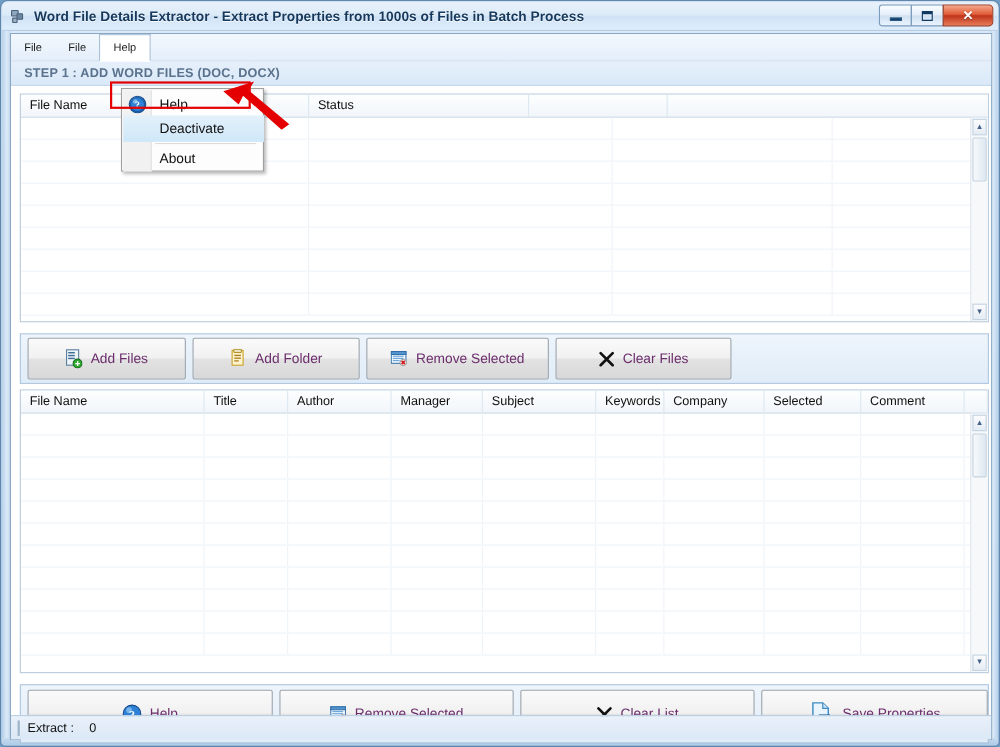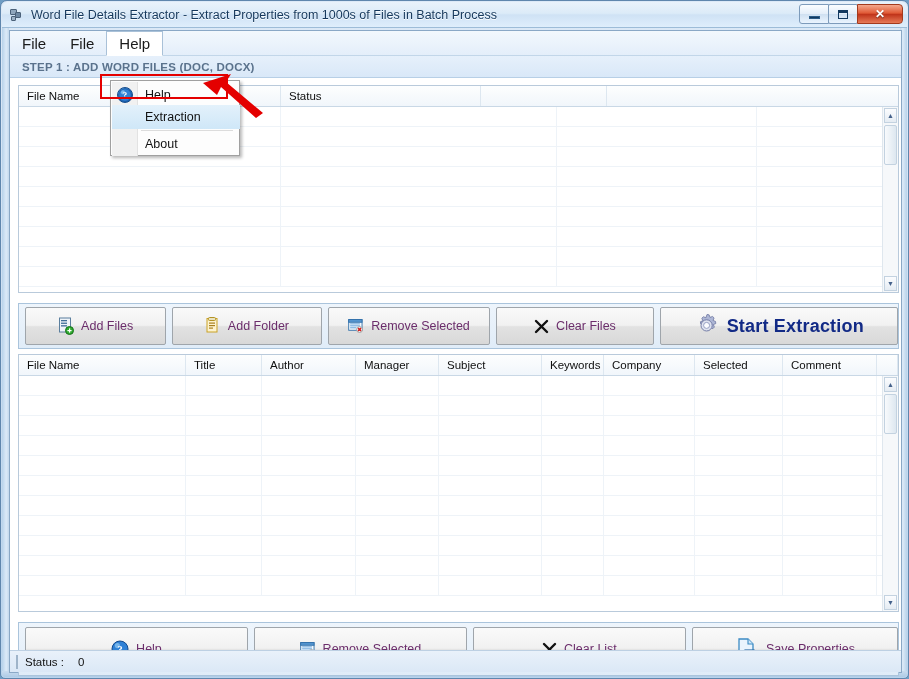--- a/index.html
+++ b/index.html
@@ -36,20 +36,21 @@
   .app-icon i {
     position: absolute; display: block; background: #7b93ad;
     border: 1px solid #4b6179; border-radius: 1px;
   }
   .app-icon i.a { left: 1px; top: 2px; width: 7px; height: 6px; background:#8fa6bd; }
   .app-icon i.b { left: 6px; top: 5px; width: 6px; height: 6px; background:#6d87a2; }
   .app-icon i.c { left: 2px; top: 9px; width: 5px; height: 5px; background:#9cb1c6; }
   .title-text {
     font-size: 12.5px; color: #15385c; white-space: nowrap;
     text-shadow: 0 1px 0 rgba(255,255,255,0.9);
+    font-weight: bold;
   }
   .winbtns {
     position: absolute; right: 4px; top: 2px;
     display: flex; gap: 0;
   }
   .winbtn {
     width: 30px; height: 20px;
     border: 1px solid #7d9bbb;
     background: linear-gradient(180deg,#fafdff 0%,#e4eef9 48%,#cfe0f1 52%,#eaf4fe 100%);
     display: flex; align-items: center; justify-content: center;
@@ -79,21 +80,21 @@
 
   
   .menubar {
     position: absolute; left: 0; top: 0; width: 891px; height: 25px;
     background: linear-gradient(180deg,#f2f8fd 0%, #e4eefa 100%);
     border-bottom: 1px solid #c2d6e9;
     display: flex; align-items: stretch;
   }
   .menu-item {
     padding: 0 12px; display: flex; align-items: center;
-    font-size: 15px; color: #1a1a1a;
+    font-size: 10px; color: #1a1a1a;
   }
   .menu-item.open {
     background: #ffffff;
     border: 1px solid #a9c1d8;
     border-bottom-color: #ffffff;
     margin-bottom: -1px;
     position: relative; z-index: 30;
   }
 
   
@@ -403,30 +404,20 @@
         <span class="lbl">Remove Selected</span>
       </div>
 
       <div class="xbtn" style="width:160px">
         <svg class="ic" style="width:15px;height:15px" viewBox="0 0 15 15">
           <path d="M2 2 L13 13 M13 2 L2 13" stroke="#111" stroke-width="2.4" stroke-linecap="round"></path>
         </svg>
         <span class="lbl">Clear Files</span>
       </div>
 
-      <div class="xbtn primary" style="width:243px">
-        <svg class="ic ic-gear" viewBox="0 0 26 26">
-          <g fill="#aeb7d6" stroke="#6c75a0" stroke-width="0.8">
-            <path d="M13 1.5 l2.1 .35 .9 2.6 2.5 -1 1.6 1.5 -1.1 2.5 2.5 1 .3 2.1 -2.5 1 1.1 2.5 -1.6 1.6 -2.5 -1.1 -1 2.5 -2.1 .3 -1 -2.5 -2.5 1.1 -1.6 -1.6 1.1 -2.5 -2.5 -1 -.3 -2.1 2.5 -1 -1.1 -2.5 1.6 -1.5 2.5 1 z"></path>
-          </g>
-          <circle cx="12.6" cy="12.4" r="5.6" fill="#dfe3f0" stroke="#6c75a0" stroke-width="0.9"></circle>
-          <circle cx="12.6" cy="12.4" r="3" fill="#fbfcff" stroke="#8e97bd" stroke-width="0.9"></circle>
-        </svg>
-        <span class="lbl">Start Extraction</span>
-      </div>
     </div>
 
     <div class="grid bottom">
       <div class="ghead">
         <div class="gcell" style="width:167px">File Name</div>
         <div class="gcell" style="width:76px">Title</div>
         <div class="gcell" style="width:94px">Author</div>
         <div class="gcell" style="width:83px">Manager</div>
         <div class="gcell" style="width:103px">Subject</div>
         <div class="gcell" style="width:62px">Keywords</div>
@@ -603,39 +594,39 @@
           <rect x="10" y="13" width="9" height="9" fill="#f1f7fc" stroke="#2f6ea8" stroke-width="1.2"></rect>
           <rect x="12" y="13" width="5" height="4" fill="#3c8bc4"></rect>
           <rect x="11.5" y="18" width="6" height="4" fill="#fff" stroke="#2f6ea8" stroke-width="0.8"></rect>
         </svg>
         <span class="lbl">Save Properties</span>
       </div>
     </div>
 
     <div class="statusbar">
       <span class="sb-inner">
-        <span>Status :</span>
+        <span>Extract :</span>
         <span>0</span>
       </span>
     </div>
 
     <div class="dropdown">
       <span class="gutter"></span>
 
       <div class="dd-item i0">
         <svg class="help-glyph" style="position:absolute;left:5px;top:5px" viewBox="0 0 18 18">
           <circle cx="9" cy="9" r="8.2" fill="#2f81d6" stroke="#12498d"></circle>
           <circle cx="6.4" cy="5.6" r="2.6" fill="#8ec5f0" opacity=".8"></circle>
           <text x="9" y="13.3" font-size="11.5" font-weight="bold" fill="#fff" text-anchor="middle" font-family="Liberation Serif, serif">?</text>
         </svg>
         <span class="lbl">Help</span>
       </div>
 
       <div class="dd-item i1">
-        <span class="lbl">Extraction</span>
+        <span class="lbl">Deactivate</span>
       </div>
 
       <span class="dd-sep"></span>
 
       <div class="dd-item i2">
         <span class="lbl">About</span>
       </div>
     </div>
 
   </div>

